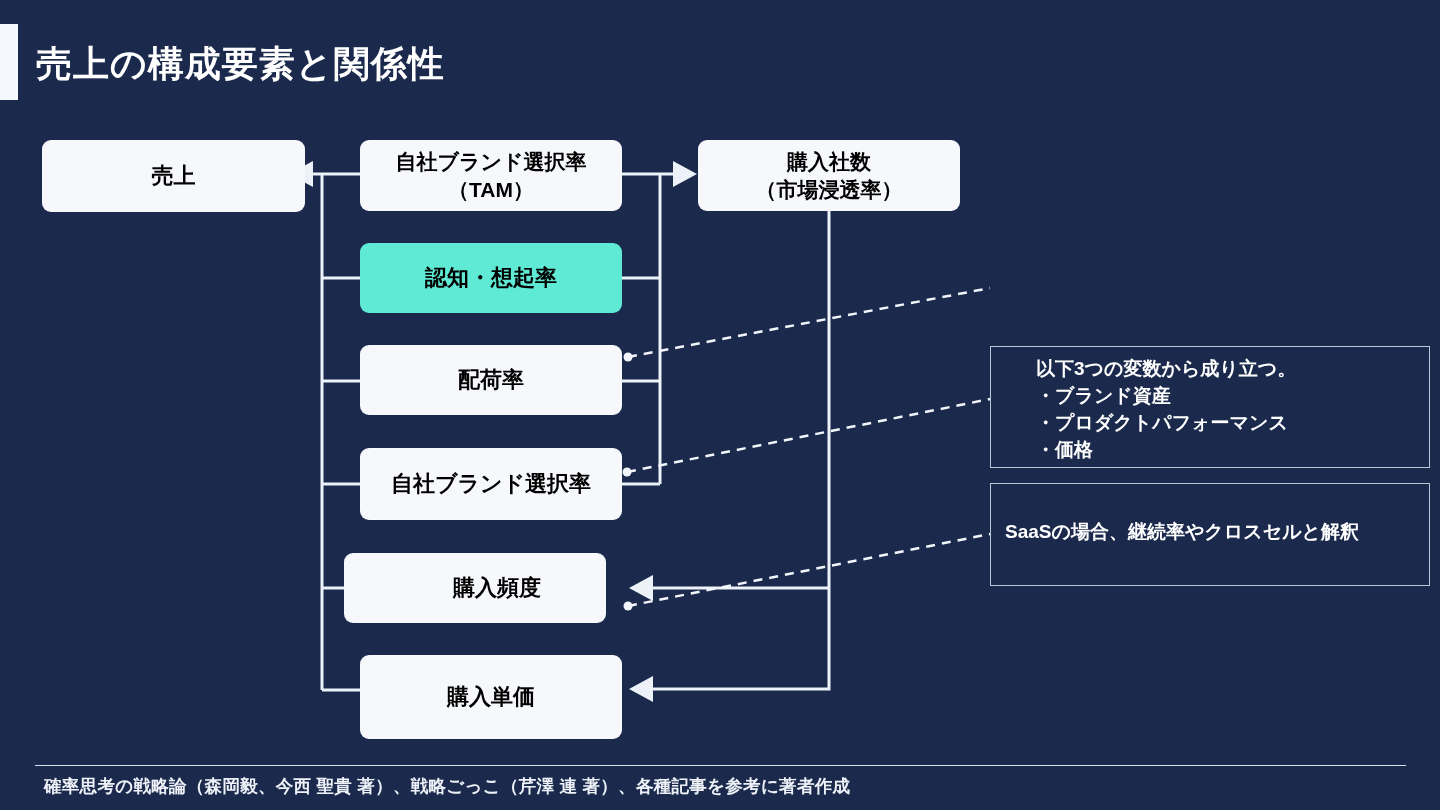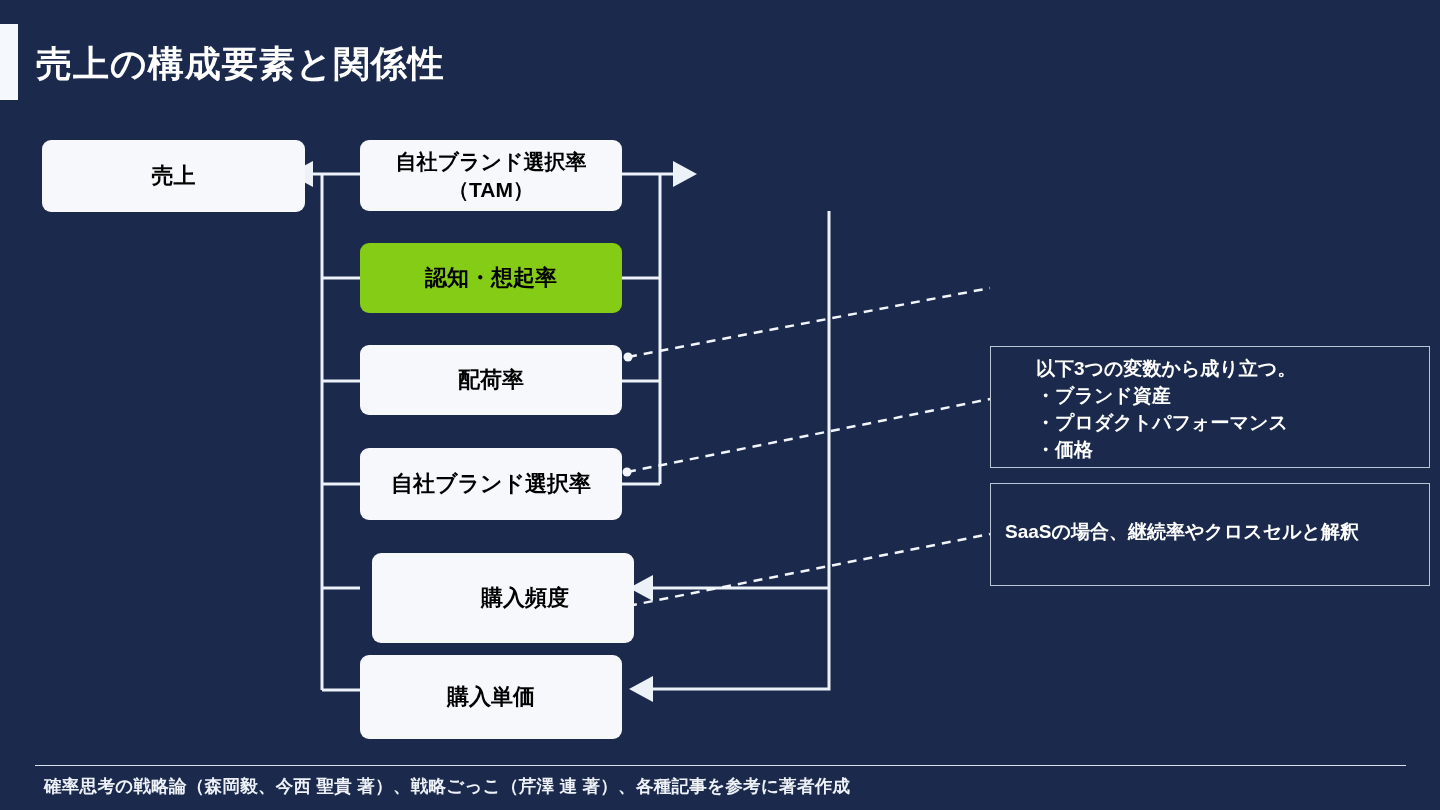--- a/index.html
+++ b/index.html
@@ -23,29 +23,29 @@
   .node{
     position:absolute;
     background:#f6f8fc;
     border-radius:9px;
     display:flex;align-items:center;justify-content:center;
     color:#000;font-weight:700;text-align:center;
     font-size:22px;line-height:1.32;white-space:pre-line;
     box-sizing:border-box;
   }
   .node.small{font-size:21px;}
-  .node.highlight{background:#84cc16;}
+  .node.highlight{background:#5eead4;}
 
   .n-revenue{left:22px;top:140px;width:263px;height:72px;margin-left:20px;}
   .n-tam{left:360px;top:140px;width:262px;height:71px;}
   .n-buyers{left:698px;top:140px;width:262px;height:71px;}
   .n-awareness{left:360px;top:243px;width:262px;height:70px;}
   .n-distribution{left:360px;top:345px;width:262px;height:70px;}
   .n-brandchoice{left:360px;top:448px;width:262px;height:72px;}
-  .n-frequency{left:372px;top:553px;width:262px;height:90px;padding-left:44px;}
+  .n-frequency{left:344px;top:553px;width:262px;height:70px;padding-left:44px;}
   .n-unitprice{left:360px;top:655px;width:262px;height:84px;}
 
   .annotation{
     position:absolute;left:990px;width:440px;
     border:1.5px solid #bac5d6;
     box-sizing:border-box;
     color:#ffffff;font-weight:700;font-size:19px;line-height:1.42;
     padding:9px 14px;white-space:pre-line;
   }
   .a-awareness{top:232px;height:103px;}
@@ -105,20 +105,22 @@
     <g fill="#f2f5fa" stroke="none">
       <circle cx="628" cy="357" r="4.5"></circle>
       <circle cx="627" cy="472" r="4.5"></circle>
       <circle cx="628" cy="606" r="4.5"></circle>
     </g>
   </svg>
 
   <div class="node n-revenue">売上</div>
   <div class="node n-tam small">自社ブランド選択率
 （TAM）</div>
+  <div class="node n-buyers small">購入社数
+（市場浸透率）</div>
   <div class="node n-awareness highlight">認知・想起率</div>
   <div class="node n-distribution">配荷率</div>
   <div class="node n-brandchoice">自社ブランド選択率</div>
   <div class="node n-frequency">購入頻度</div>
   <div class="node n-unitprice">購入単価</div>
 
   <div class="annotation a-brandchoice">以下3つの変数から成り立つ。
 ・ブランド資産
 ・プロダクトパフォーマンス
 ・価格</div>

